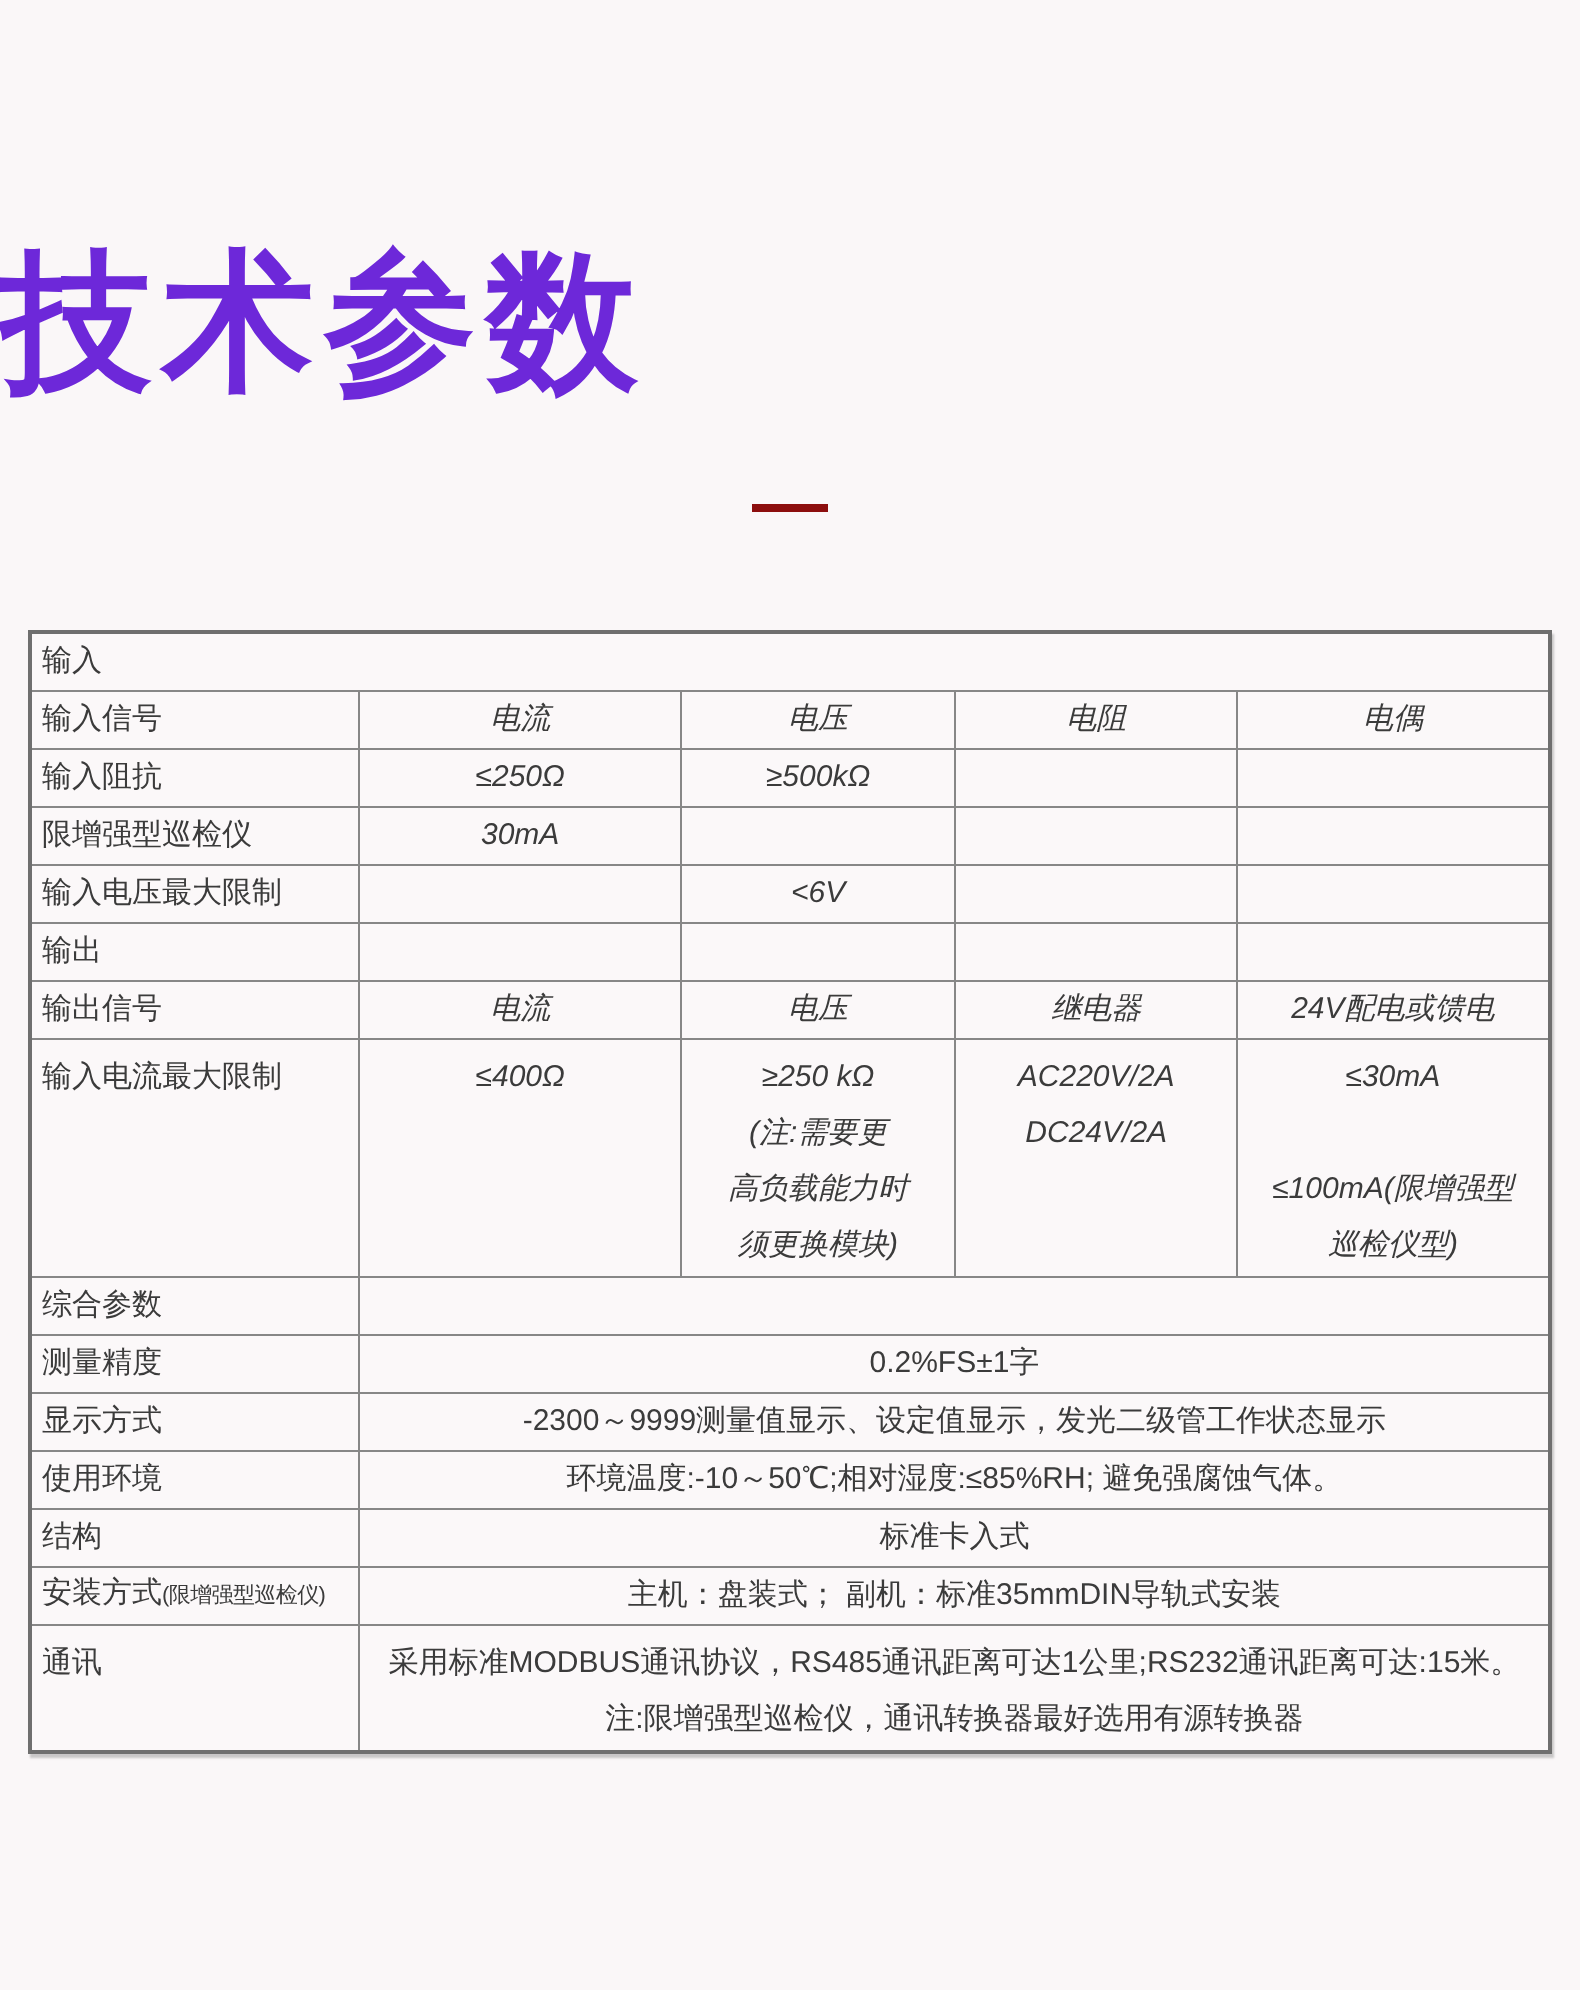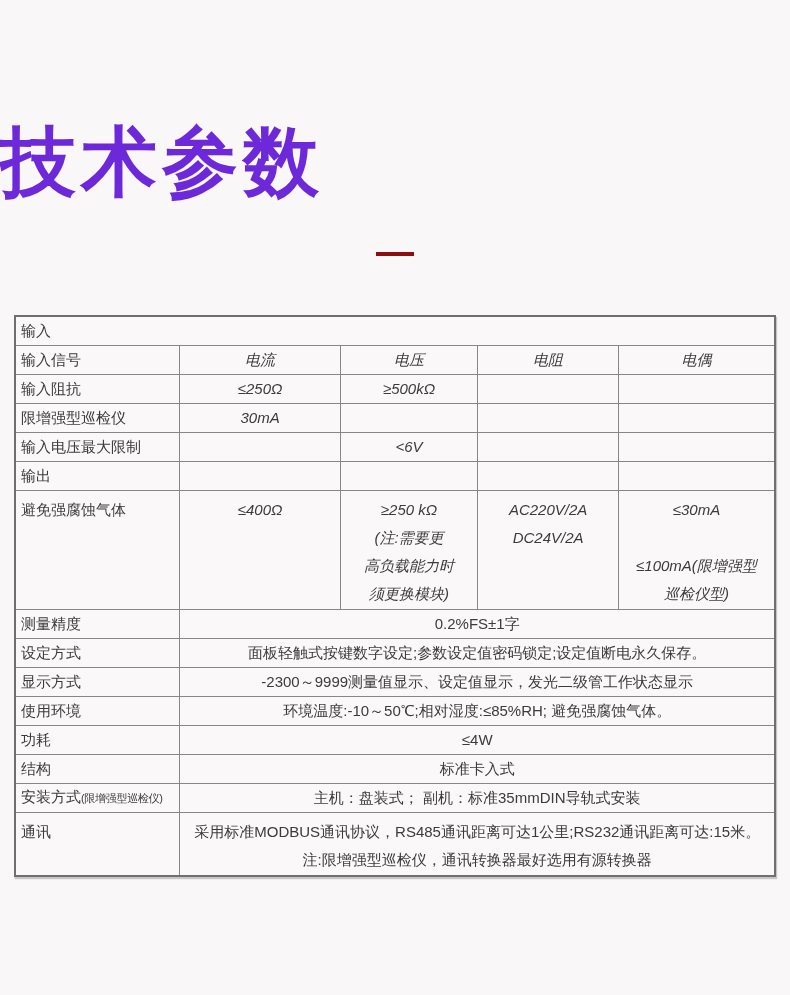--- a/index.html
+++ b/index.html
@@ -103,53 +103,56 @@
             <td class="center-cell"></td>
             <td class="center-cell"></td>
           </tr>
           <tr>
             <td class="label-cell">输出</td>
             <td class="center-cell"></td>
             <td class="center-cell"></td>
             <td class="center-cell"></td>
             <td class="center-cell"></td>
           </tr>
+          <tr>
+            <td class="label-cell">输出信号</td>
+            <td class="center-cell">电流</td>
+            <td class="center-cell">电压</td>
+            <td class="center-cell">继电器</td>
+            <td class="center-cell">24V配电或馈电</td>
+          </tr>
           <tr class="multi">
-            <td class="label-cell">避免强腐蚀气体</td>
+            <td class="label-cell">输入电流最大限制</td>
             <td class="center-cell">≤400Ω</td>
             <td class="center-cell">≥250 kΩ
 (注:需要更
 高负载能力时
 须更换模块)</td>
             <td class="center-cell">AC220V/2A
 DC24V/2A</td>
             <td class="center-cell">≤30mA
 
 ≤100mA(限增强型
 巡检仪型)</td>
           </tr>
           <tr>
+            <td class="label-cell">综合参数</td>
+            <td class="span-cell" colspan="4"></td>
+          </tr>
+          <tr>
             <td class="label-cell">测量精度</td>
             <td class="span-cell" colspan="4">0.2%FS±1字</td>
-          </tr>
-          <tr>
-            <td class="label-cell">设定方式</td>
-            <td class="span-cell" colspan="4">面板轻触式按键数字设定;参数设定值密码锁定;设定值断电永久保存。</td>
           </tr>
           <tr>
             <td class="label-cell">显示方式</td>
             <td class="span-cell" colspan="4">-2300～9999测量值显示、设定值显示，发光二级管工作状态显示</td>
           </tr>
           <tr>
             <td class="label-cell">使用环境</td>
             <td class="span-cell" colspan="4">环境温度:-10～50℃;相对湿度:≤85%RH; 避免强腐蚀气体。</td>
-          </tr>
-          <tr>
-            <td class="label-cell">功耗</td>
-            <td class="span-cell" colspan="4">≤4W</td>
           </tr>
           <tr>
             <td class="label-cell">结构</td>
             <td class="span-cell" colspan="4">标准卡入式</td>
           </tr>
           <tr>
             <td class="label-cell">安装方式<span class="label-suffix">(限增强型巡检仪)</span></td>
             <td class="span-cell" colspan="4">主机：盘装式； 副机：标准35mmDIN导轨式安装</td>
           </tr>
           <tr class="multi">

